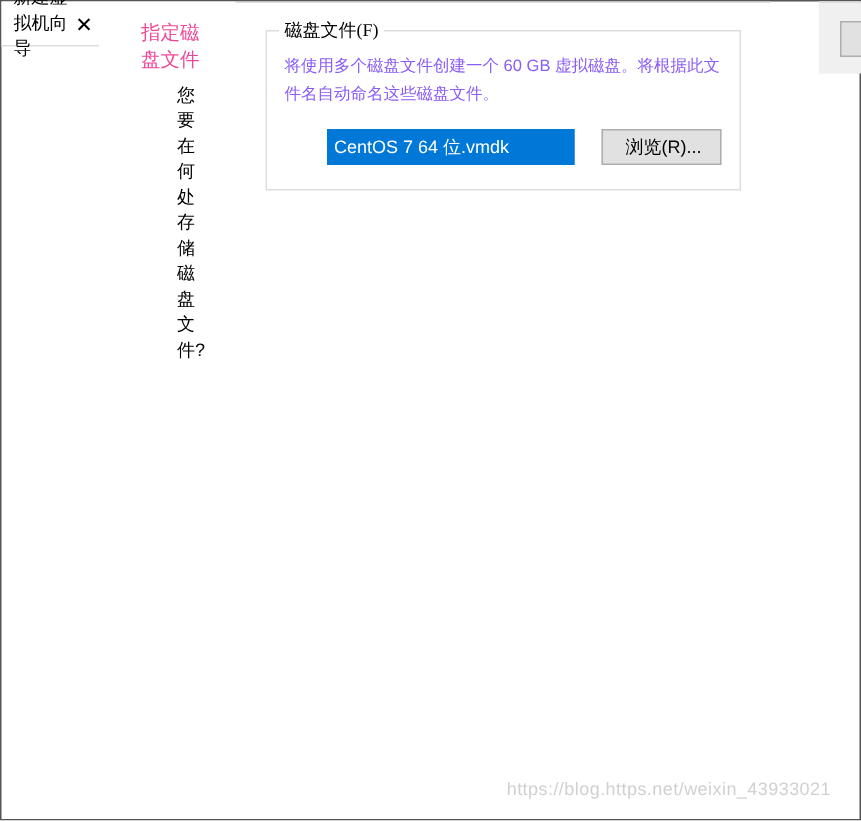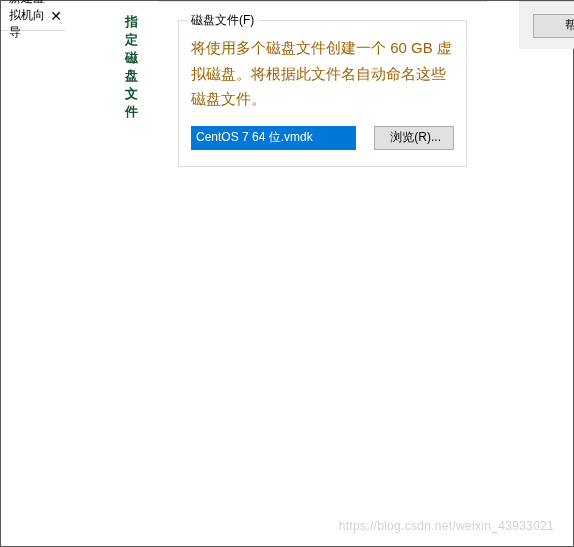--- a/index.html
+++ b/index.html
@@ -45,24 +45,23 @@
       cursor: pointer;
       font-size: 14px;
       font-family: Arial, sans-serif;
     }
     .header {
       padding: 12px 20px 14px 28px;
       background: #fff;
     }
     .header-title {
       font-size: 13px;
-      font-weight: bold;
-      color: #14532d;
+      font-weight: normal;
+      color: #ec4899;
       margin-bottom: 6px;
-      margin-left: 31px;
     }
     .header-subtitle {
       font-size: 12px;
       color: #000;
       padding-left: 24px;
     }
     .content {
       flex: 1;
       padding: 12px 20px 10px 20px;
       border-top: 1px solid #ddd;
@@ -74,42 +73,44 @@
       margin-top: 6px;
     }
     .fieldset-legend {
       position: absolute;
       top: -9px;
       left: 8px;
       background: #fff;
       padding: 0 4px;
       font-size: 12px;
       color: #000;
+      font-family: Liberation Serif, serif;
     }
     .description {
-      font-size: 15px;
-      color: #a16207;
+      font-size: 11px;
+      color: #8b5cf6;
       line-height: 1.7;
       margin-bottom: 14px;
     }
     .input-row {
       display: flex;
       align-items: center;
       gap: 18px;
     }
     .text-input {
       flex: 1;
       height: 24px;
       border: 1px solid #0078d7;
       padding: 2px 4px;
       font-size: 12px;
       font-family: inherit;
       background: #0078d7;
       color: #fff;
       outline: none;
+      margin-left: 28px;
     }
     .text-input::selection {
       background: #0078d7;
       color: #fff;
     }
     .browse-btn {
       min-width: 80px;
       height: 24px;
       padding: 0 12px;
       border: 1px solid #adadad;
@@ -162,20 +163,21 @@
 <div class="dialog">
   <div class="titlebar">
     <span class="titlebar-title">新建虚拟机向导</span>
     <div class="titlebar-close">
       <span>✕</span>
     </div>
   </div>
 
   <div class="header">
     <div class="header-title">指定磁盘文件</div>
+    <div class="header-subtitle">您要在何处存储磁盘文件?</div>
   </div>
 
   <div class="content">
     <div class="fieldset">
       <div class="fieldset-legend">磁盘文件(F)</div>
       <div class="description">将使用多个磁盘文件创建一个 60 GB 虚拟磁盘。将根据此文件名自动命名这些磁盘文件。</div>
       <div class="input-row">
         <input type="text" class="text-input" value="CentOS 7 64 位.vmdk" style="">
         <button class="browse-btn">浏览(R)...</button>
       </div>
@@ -183,13 +185,13 @@
   </div>
 
   <div class="footer">
     <button class="btn">帮助</button>
     <div class="footer-spacer"></div>
     <button class="btn btn-primary">下一步(N) &gt;</button>
     <button class="btn">&lt; 上一步(B)</button>
   </div>
 </div>
 
-<div class="watermark">https://blog.csdn.net/weixin_43933021</div>
+<div class="watermark">https://blog.https.net/weixin_43933021</div>
 
 </body></html>

